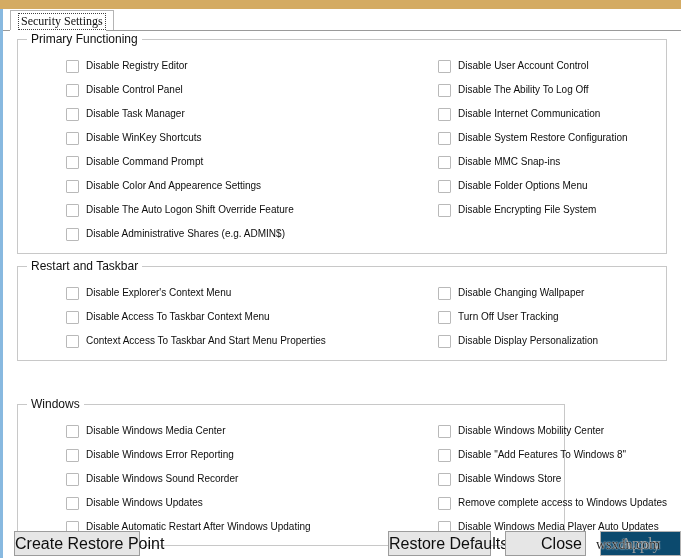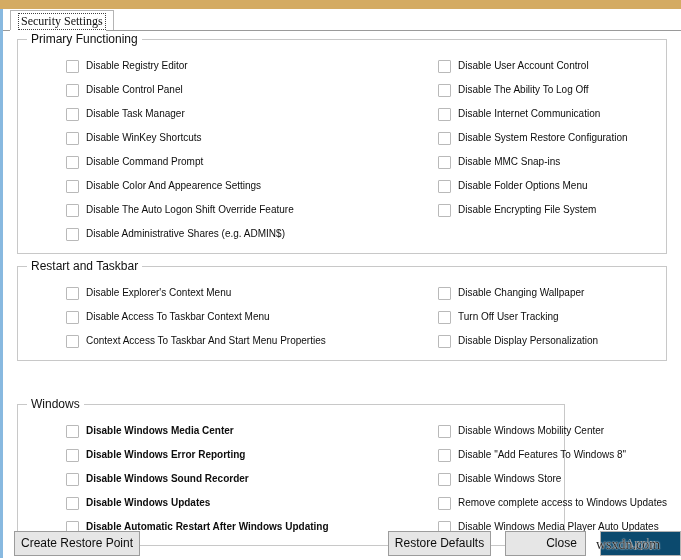--- a/index.html
+++ b/index.html
@@ -165,21 +165,21 @@
     width: 678px;
     height: 38px;
   }
   .btn {
     position: absolute;
     box-sizing: border-box;
     height: 25px;
     background: #e6e6e6;
     border: 1px solid #9c9c9c;
     color: #0d0d0d;
-    font-size: 12px;
+    font-size: 16px;
     font-family: "Liberation Sans", sans-serif;
     text-align: center;
     line-height: 23px;
     padding: 0;
     white-space: nowrap;
   }
   .btn.disabled {
     color: #9a9a9a;
     background: #0c4a6e;
     border-color: #b2b2b2;
@@ -322,21 +322,21 @@
             <span class="cbbox"></span>
             <span class="cblabel">Disable Display Personalization</span>
           </div>
         </div>
       </div>
     </div>
 
     <div class="groupbox" style="left:14px; top:341px; width:548px; height:142px;margin-top:32px;">
       <span class="gb-legend">Windows</span>
       <div class="gb-inner">
-        <div class="cbcol" style="left:20px; top:14px;font-weight:bold;">
+        <div class="cbcol" style="left:20px; top:14px;">
           <div class="cbrow">
             <span class="cbbox"></span>
             <span class="cblabel">Disable Windows Media Center</span>
           </div>
           <div class="cbrow">
             <span class="cbbox"></span>
             <span class="cblabel">Disable Windows Error Reporting</span>
           </div>
           <div class="cbrow">
             <span class="cbbox"></span>

